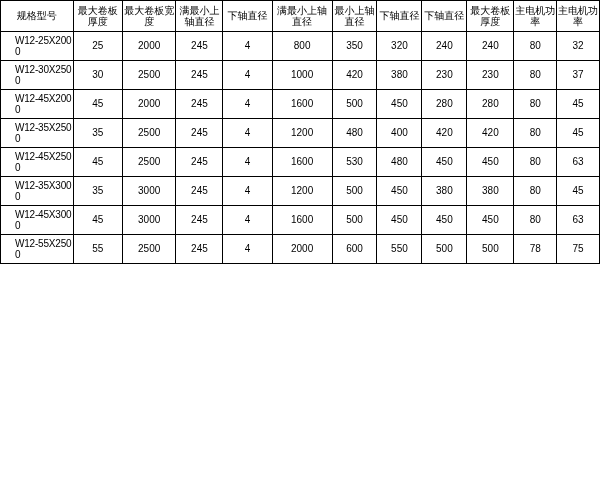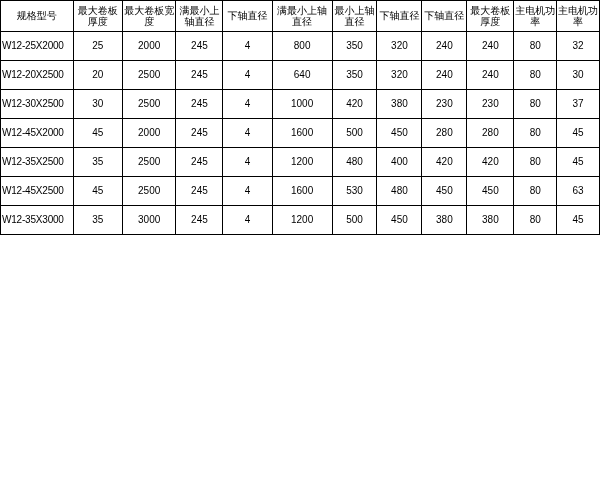--- a/index.html
+++ b/index.html
@@ -32,21 +32,21 @@
   }
   .spec-table thead th {
     height: 30px;
     font-weight: normal;
   }
   .spec-table tbody td {
     height: 28px;
   }
   .spec-table tbody td.model {
     text-align: left;
-    padding-left: 1px;
+    padding-left: 14px;
     letter-spacing: -0.2px;
   }
   
   col.c0 { width: 68px; }
   col.c1 { width: 46px; }
   col.c2 { width: 50px; }
   col.c3 { width: 44px; }
   col.c4 { width: 46px; }
   col.c5 { width: 56px; }
   col.c6 { width: 42px; }
@@ -99,34 +99,20 @@
       <td>4</td>
       <td>800</td>
       <td>350</td>
       <td>320</td>
       <td>240</td>
       <td>240</td>
       <td>80</td>
       <td>32</td>
     </tr>
     <tr>
-      <td class="model">W12-20X2500</td>
-      <td>20</td>
-      <td>2500</td>
-      <td>245</td>
-      <td>4</td>
-      <td>640</td>
-      <td>350</td>
-      <td>320</td>
-      <td>240</td>
-      <td>240</td>
-      <td>80</td>
-      <td>30</td>
-    </tr>
-    <tr>
       <td class="model">W12-30X2500</td>
       <td>30</td>
       <td>2500</td>
       <td>245</td>
       <td>4</td>
       <td>1000</td>
       <td>420</td>
       <td>380</td>
       <td>230</td>
       <td>230</td>
@@ -182,14 +168,42 @@
       <td>245</td>
       <td>4</td>
       <td>1200</td>
       <td>500</td>
       <td>450</td>
       <td>380</td>
       <td>380</td>
       <td>80</td>
       <td>45</td>
     </tr>
+    <tr>
+      <td class="model">W12-45X3000</td>
+      <td>45</td>
+      <td>3000</td>
+      <td>245</td>
+      <td>4</td>
+      <td>1600</td>
+      <td>500</td>
+      <td>450</td>
+      <td>450</td>
+      <td>450</td>
+      <td>80</td>
+      <td>63</td>
+    </tr>
+    <tr>
+      <td class="model">W12-55X2500</td>
+      <td>55</td>
+      <td>2500</td>
+      <td>245</td>
+      <td>4</td>
+      <td>2000</td>
+      <td>600</td>
+      <td>550</td>
+      <td>500</td>
+      <td>500</td>
+      <td>78</td>
+      <td>75</td>
+    </tr>
   </tbody>
 </table>
 
 </body></html>

